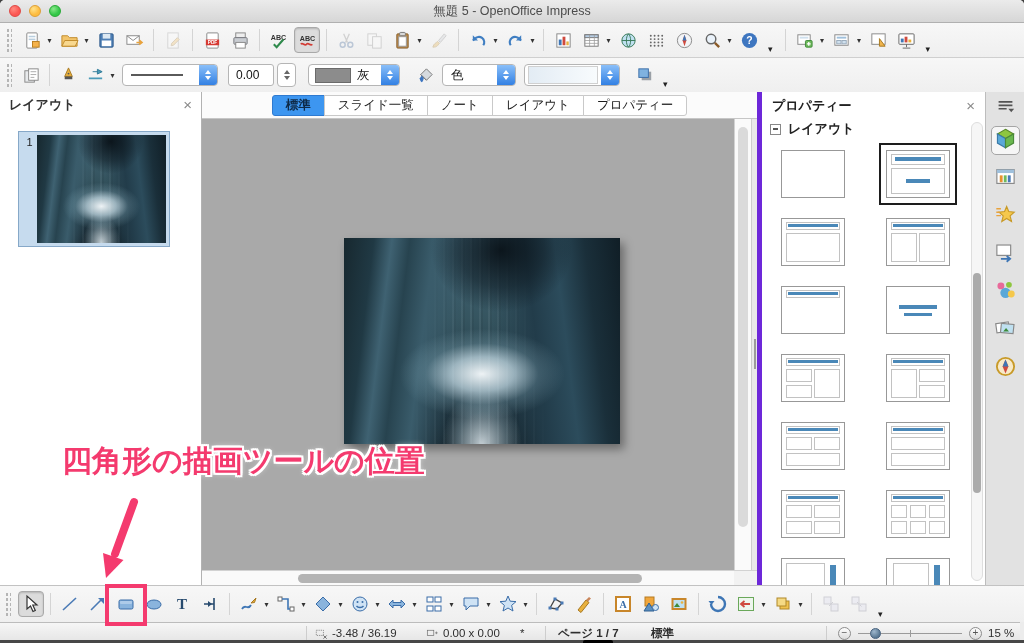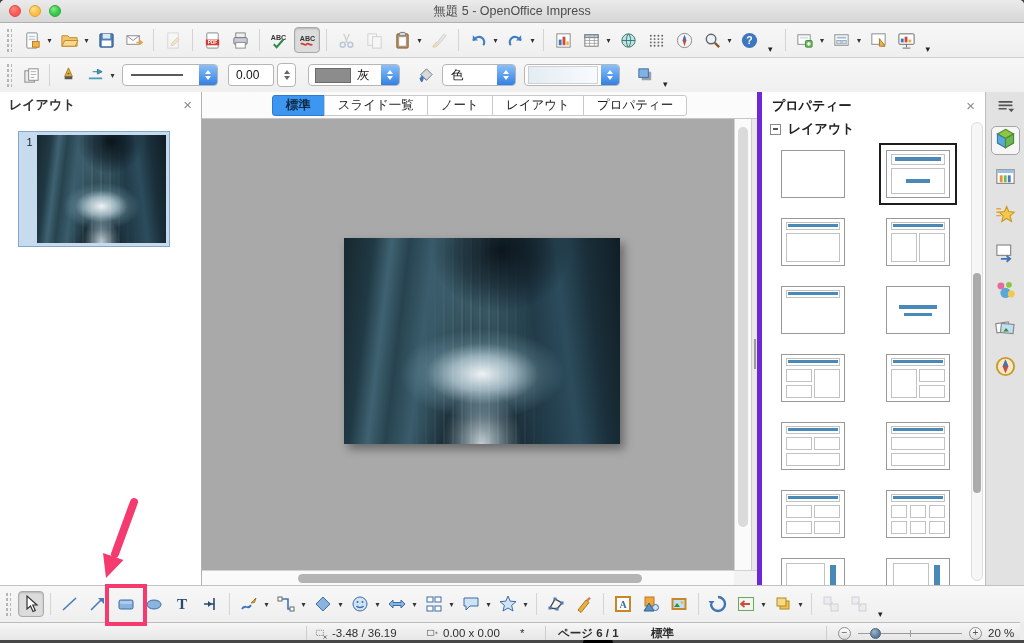--- a/index.html
+++ b/index.html
@@ -1038,34 +1038,35 @@
     </div>
     <div class="sb-item" style="left:426px">
       <svg width="13" height="13" viewBox="0 0 20 20">
           <rect x="2" y="5" width="10" height="8" fill="none" stroke="#666"></rect>
           <path d="M14 9h4M16 7v4" stroke="#666"></path>
         </svg>
       <span>0.00 x 0.00</span>
     </div>
     <div class="sb-item" style="left:520px">*</div>
     <div class="sb-sep" style="left:545px"></div>
-    <div class="sb-item" style="left:558px;font-weight:bold">ページ 6 / 1</div>
+    <div class="sb-item" style="left:558px;font-weight:bold">ページ 1 / 7</div>
     <div class="sb-item" style="left:651px;font-weight:bold">標準</div>
     <div class="sb-sep" style="left:826px"></div>
     <div class="sb-item" style="left:838px">
       <div class="zoom-btn">−</div>
       <div class="zoom-track">
         <div class="zoom-tick"></div>
         <div class="zoom-thumb"></div>
       </div>
       <div class="zoom-btn">+</div>
     </div>
-    <div class="sb-item" style="left:988px">20 %</div>
+    <div class="sb-item" style="left:988px">15 %</div>
   </div>
 
   <div id="bottom-edge"></div>
   <div id="dock-blob"></div>
 
+  <div id="annotation-text">四角形の描画ツールの位置</div>
   <svg id="annotation-arrow" width="56" height="86" viewBox="0 0 56 86">
     <path d="M42 6 L23 58" stroke="#f43a6e" stroke-width="8" stroke-linecap="round" fill="none"></path>
     <polygon points="14,82 31.5,64 11,57" fill="#f43a6e"></polygon>
   </svg>
 </div>
 
 </body></html>

